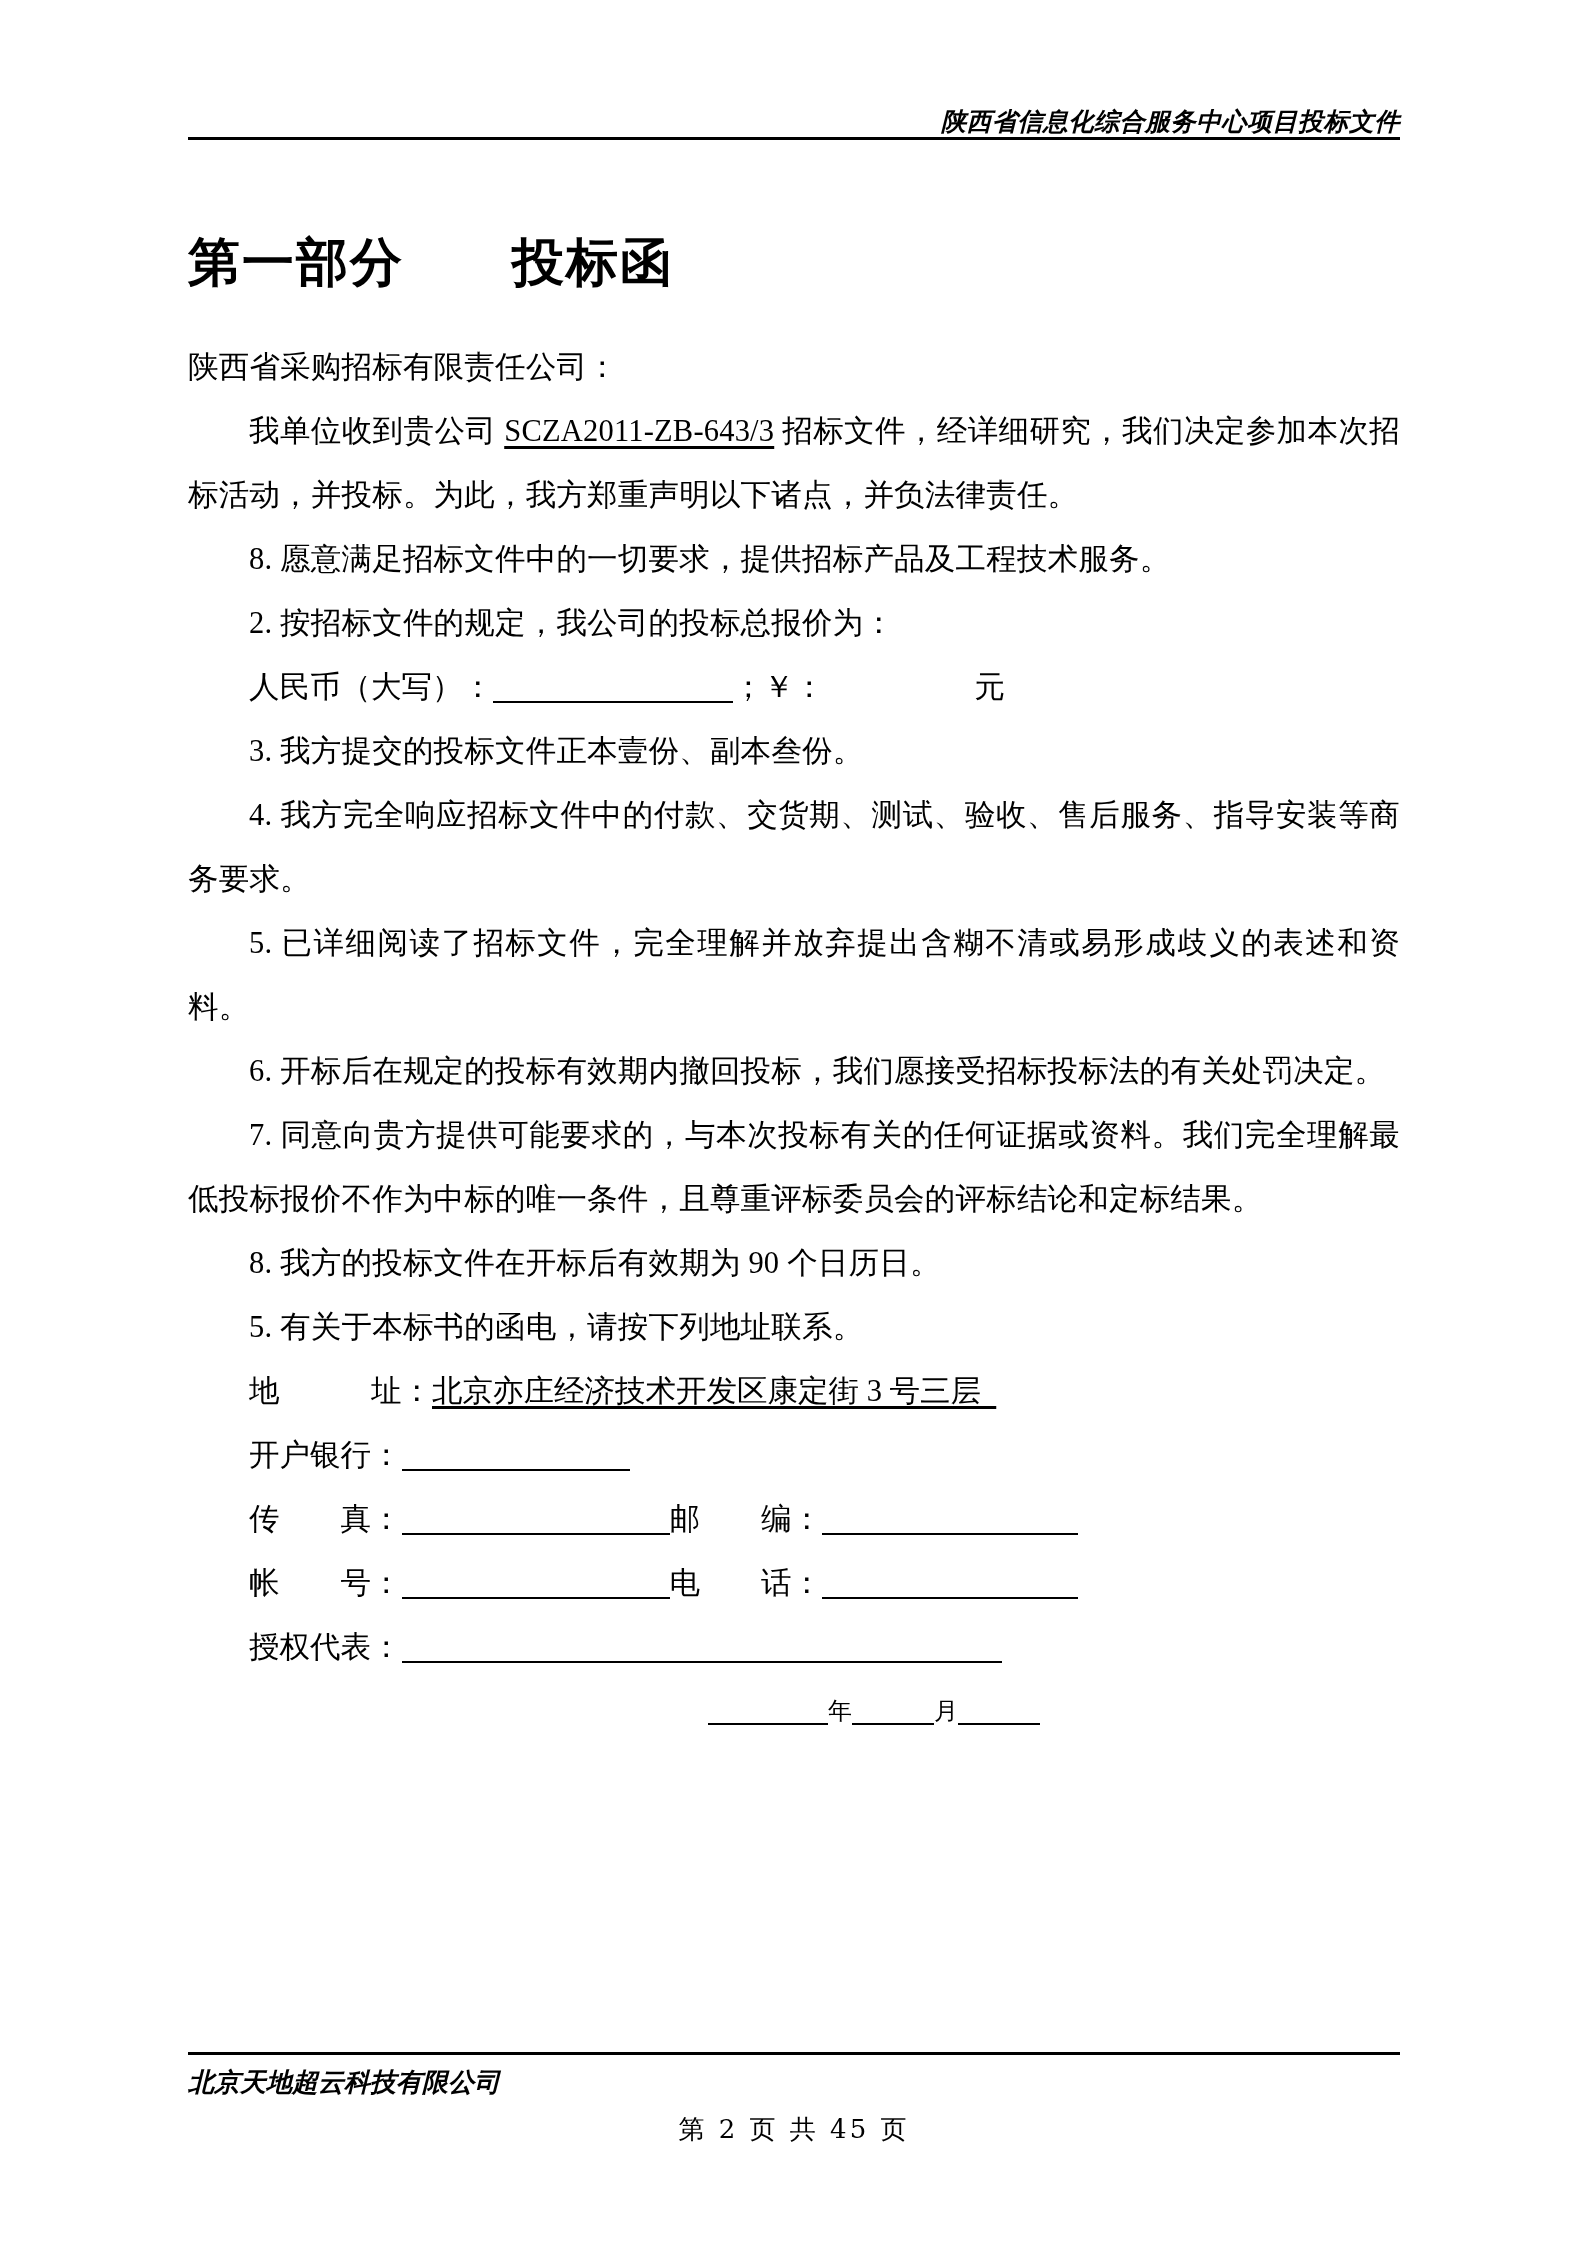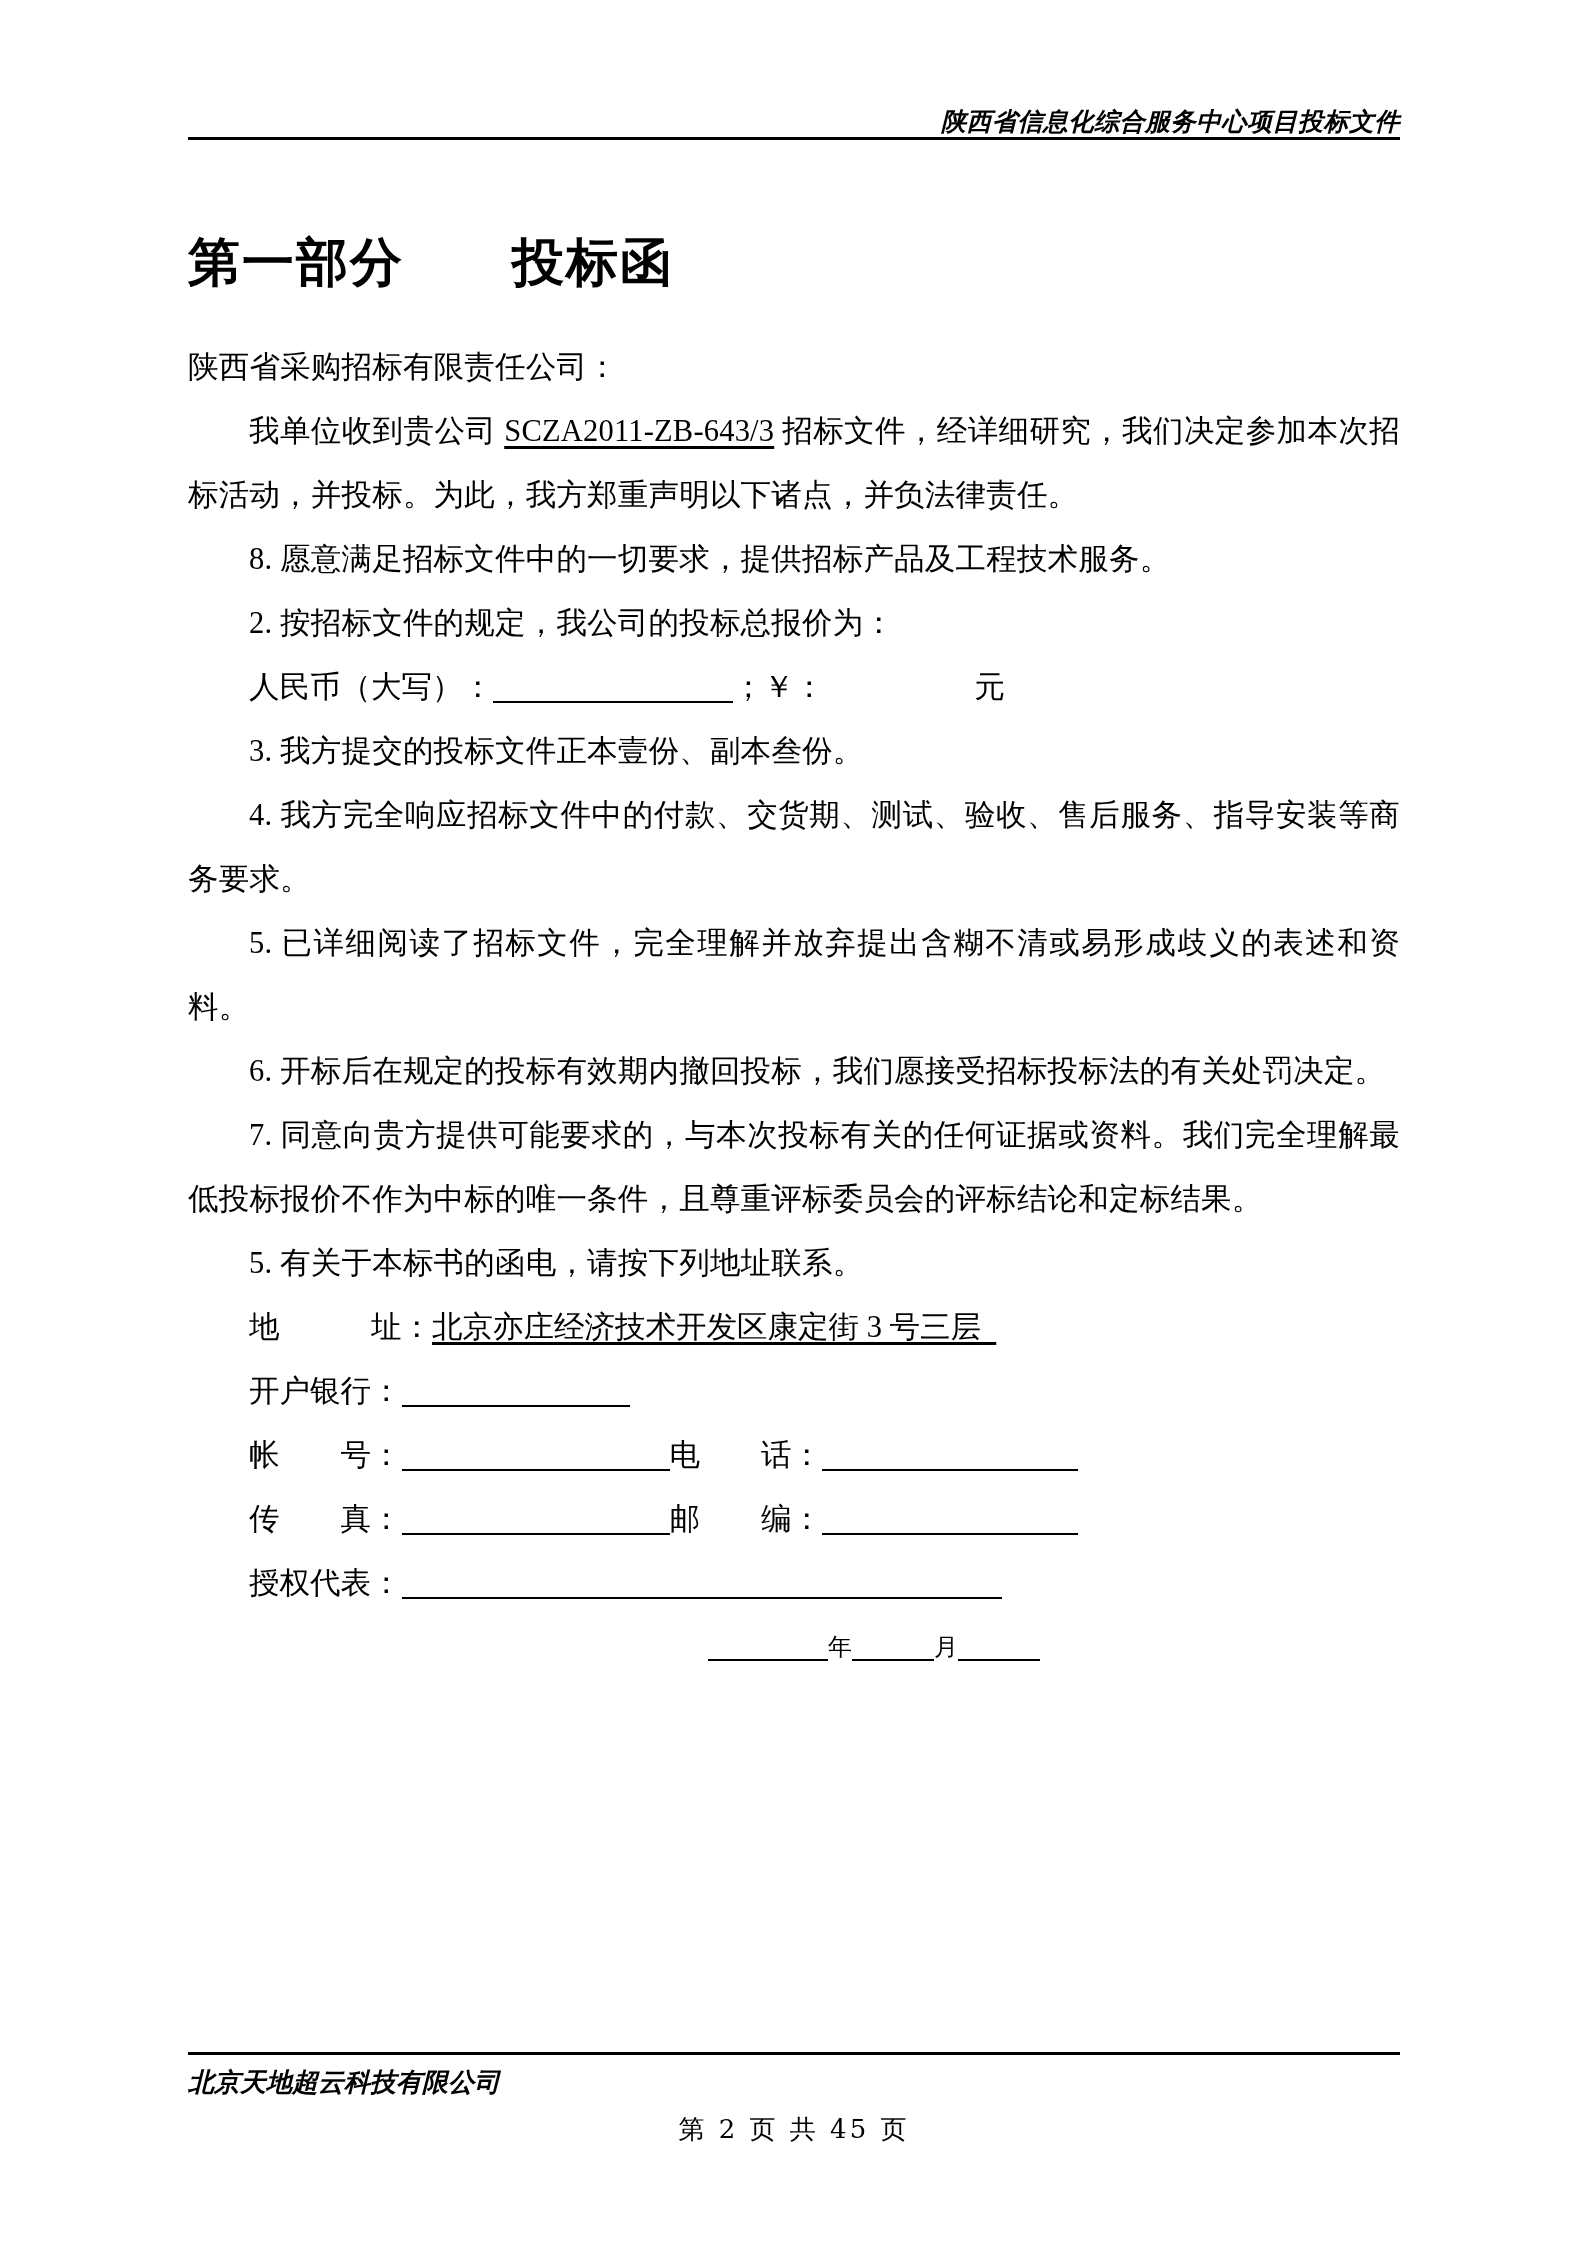--- a/index.html
+++ b/index.html
@@ -150,31 +150,32 @@
     <p class="para indent">3. 我方提交的投标文件正本壹份、副本叁份。</p>
 
     <p class="para indent">4. 我方完全响应招标文件中的付款、交货期、测试、验收、售后服务、指导安装等商务要求。</p>
 
     <p class="para indent">5. 已详细阅读了招标文件，完全理解并放弃提出含糊不清或易形成歧义的表述和资料。</p>
 
     <p class="para indent">6. 开标后在规定的投标有效期内撤回投标，我们愿接受招标投标法的有关处罚决定。</p>
 
     <p class="para indent">7. 同意向贵方提供可能要求的，与本次投标有关的任何证据或资料。我们完全理解最低投标报价不作为中标的唯一条件，且尊重评标委员会的评标结论和定标结果。</p>
 
+    <p class="para indent">8. 我方的投标文件在开标后有效期为 90 个日历日。</p>
 
     <p class="para indent">5. 有关于本标书的函电，请按下列地址联系。</p>
 
 
     <div class="form-row"><span>地　　　址：</span><span class="u-line">北京亦庄经济技术开发区康定街 3 号三层</span><span class="u-line">&nbsp;&nbsp;</span></div>
 
     <div class="form-row"><span>开户银行：</span><span class="blank" style="width:228px"></span></div>
 
+    <div class="form-row"><span>传　　真：</span><span class="blank" style="width:268px"></span><span>邮　　编：</span><span class="blank" style="width:256px"></span></div>
+
     <div class="form-row"><span>帐　　号：</span><span class="blank" style="width:268px"></span><span>电　　话：</span><span class="blank" style="width:256px"></span></div>
-
-    <div class="form-row"><span>传　　真：</span><span class="blank" style="width:268px"></span><span>邮　　编：</span><span class="blank" style="width:256px"></span></div>
 
     <div class="form-row"><span>授权代表：</span><span class="blank" style="width:600px"></span></div>
 
     <div class="date-row"><span class="blank" style="width:120px"></span><span>年</span><span class="blank" style="width:82px"></span><span>月</span><span class="blank" style="width:82px"></span></div>
 
   </div>
 
   <div class="footer">
     <div class="footer-company">北京天地超云科技有限公司</div>
     <div class="footer-page">第 2 页 共 45 页</div>

